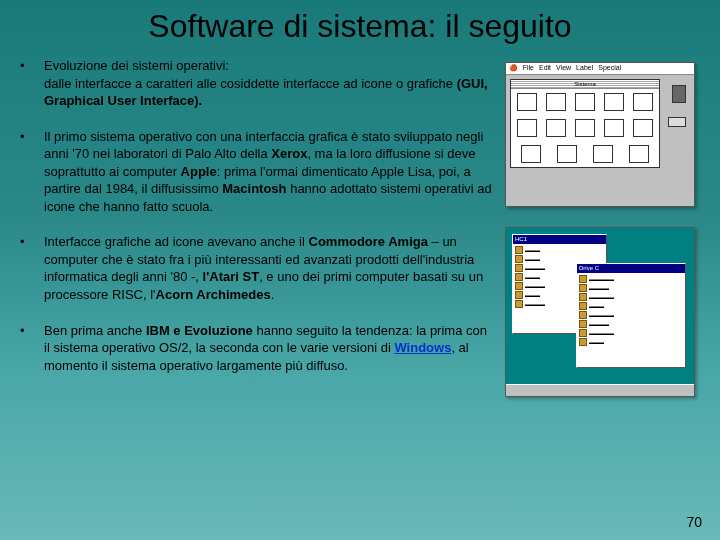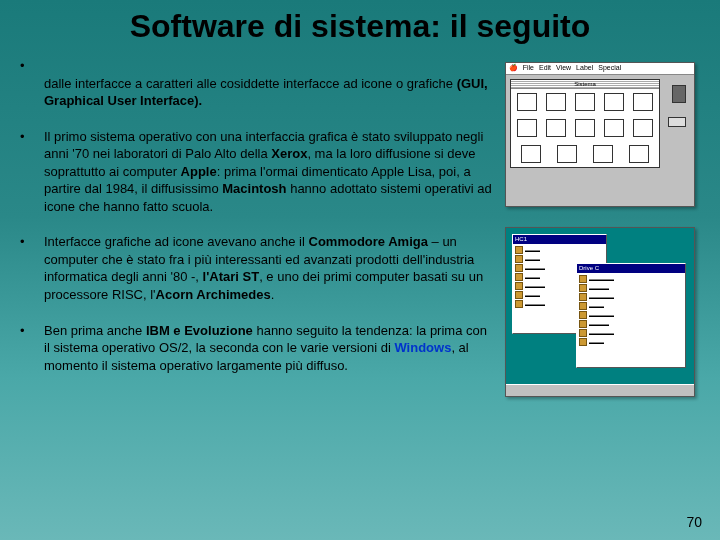--- a/index.html
+++ b/index.html
@@ -7,21 +7,21 @@
     width: 720px;
     height: 540px;
     background: linear-gradient(180deg, #1a7a7a 0%, #2a8888 40%, #4aa8a8 70%, #6ab8b8 100%);
     font-family: Arial, sans-serif;
     color: #000;
     position: relative;
     overflow: hidden;
   }
   .title {
     font-size: 32px;
-    font-weight: bold;
+    font-weight: normal;
     text-align: center;
     padding: 8px 0 12px 0;
     color: #000;
   }
   .content {
     display: flex;
     padding: 0 20px;
   }
   .left {
     flex: 1;
@@ -46,21 +46,21 @@
   }
   li .bullet {
     width: 24px;
     flex-shrink: 0;
     font-size: 13px;
   }
   li .text {
     flex: 1;
   }
   .bold { font-weight: bold; }
-  .link { color: #0033cc; }
+  .link { color: #0033cc; text-decoration: underline; }
   .pagenum {
     position: absolute;
     bottom: 10px;
     right: 18px;
     font-size: 14px;
     color: #000;
     text-align: right;
   }
   
   .fig {
@@ -166,21 +166,21 @@
 <body>
 
 <div class="title">Software di sistema: il seguito</div>
 
 <div class="content">
   <div class="left">
     <ul>
       <li>
         <span class="bullet">•</span>
         <span class="text">
-          <br>
+          <span>Evoluzione dei sistemi operativi:</span><br>
           <span>dalle interfacce a caratteri alle cosiddette interfacce ad icone o grafiche </span><span class="bold">(GUI, Graphical User Interface).</span>
         </span>
       </li>
       <li>
         <span class="bullet">•</span>
         <span class="text">
           <span>Il primo sistema operativo con una interfaccia grafica è stato sviluppato negli anni '70 nei laboratori di Palo Alto della </span><span class="bold">Xerox</span><span>, ma la loro diffusione si deve soprattutto ai computer </span><span class="bold">Apple</span><span>: prima l'ormai dimenticato Apple Lisa, poi, a partire dal 1984, il diffusissimo </span><span class="bold">Macintosh</span><span> hanno adottato sistemi operativi ad icone che hanno fatto scuola.</span>
         </span>
       </li>
       <li>

